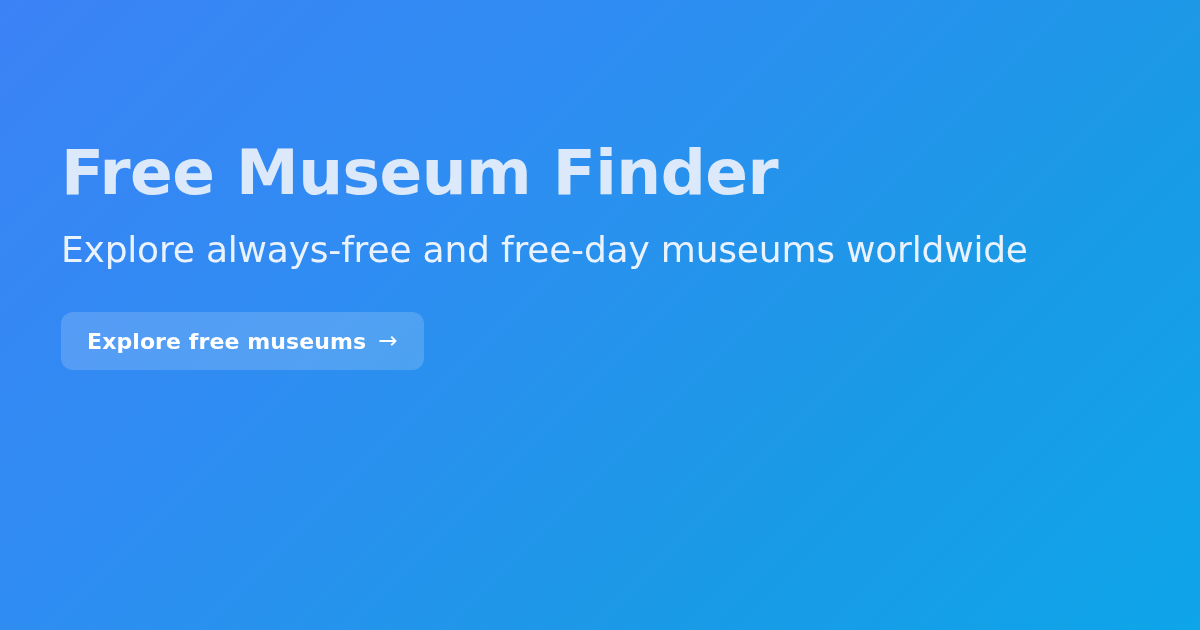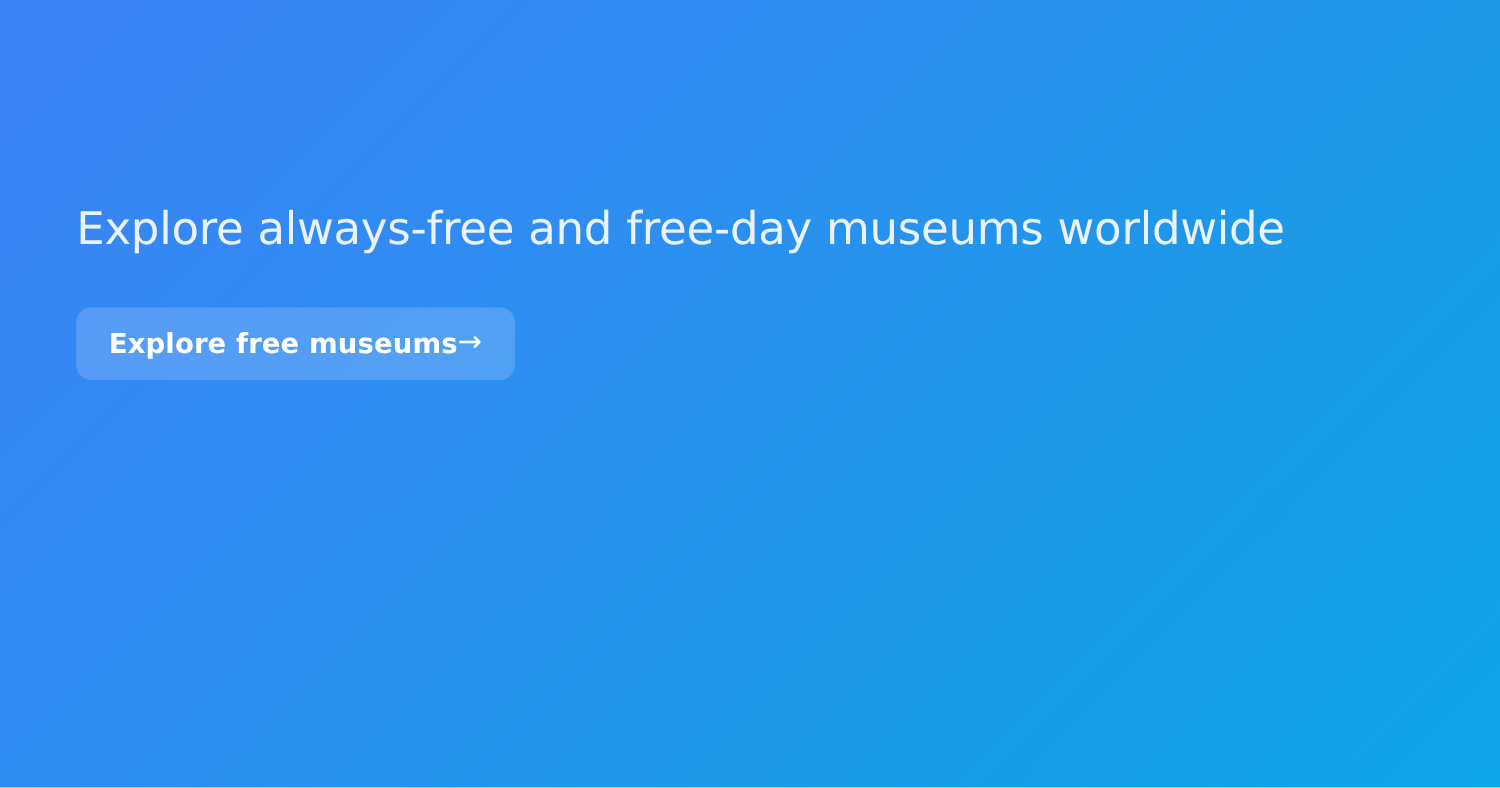--- a/index.html
+++ b/index.html
@@ -54,20 +54,21 @@
     white-space: nowrap;
   }
 
   .hero-cta-row {
     padding-top: 41px;
   }
 
   .hero-cta {
     display: inline-flex;
     align-items: center;
+    gap: 12px;
     box-sizing: border-box;
     height: 58px;
     padding: 0 26px;
     border: none;
     border-radius: 12px;
     background: rgba(255, 255, 255, 0.17);
     color: #ffffff;
     font-family: "DejaVu Sans", "Liberation Sans", sans-serif;
     font-size: 22px;
     font-weight: 600;
@@ -87,20 +88,21 @@
     font-weight: 400;
     transform: translateY(-1px);
   }
 </style>
 </head>
 <body>
 
 <div class="hero">
   <div class="hero-content">
 
+    <h1 class="hero-title">Free Museum Finder</h1>
 
     <p class="hero-subtitle">Explore always-free and free-day museums worldwide</p>
 
     <div class="hero-cta-row">
       <button class="hero-cta" type="button">
         <span class="cta-label">Explore free museums</span>
         <span class="cta-arrow">→</span>
       </button>
     </div>
 

